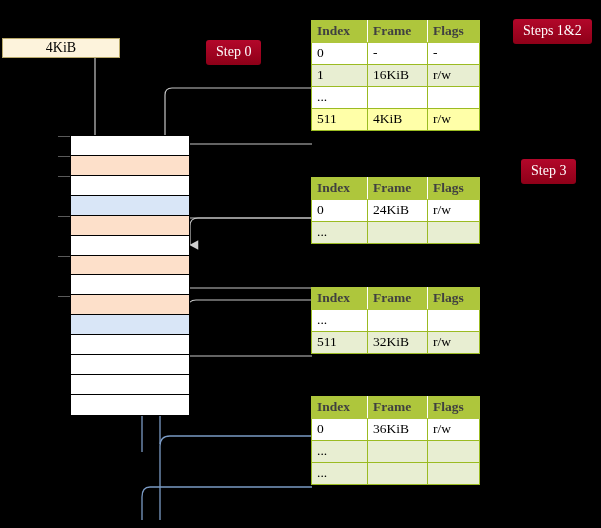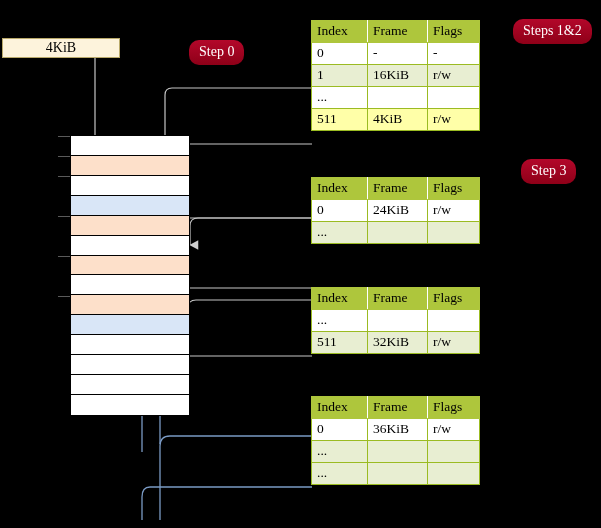--- a/index.html
+++ b/index.html
@@ -13,21 +13,21 @@
   
   .badge{
     position:absolute;
     background:#a4001e;
     background:linear-gradient(#b3072a,#8e0018);
     color:#fff;
     font-family:"Liberation Serif","DejaVu Serif",serif;
     font-size:14px;
     line-height:1;
     padding:5px 10px 6px 10px;
-    border-radius:10px;
+    border-radius:3px;
     white-space:nowrap;
     box-shadow:0 1px 0 rgba(0,0,0,.5);
     text-align:center;
   }
 
   
   .kbox{
     position:absolute;
     background:#fdf3dc;
     border:1px solid #b9a96a;
@@ -52,22 +52,22 @@
     padding:2px 5px 3px 5px;
     height:18px;
     box-sizing:border-box;
     text-align:left;
     font-weight:normal;
     vertical-align:middle;
     white-space:nowrap;
   }
   .ptable th{
     background:#aec63c;
-    color:#000000;
-    font-weight:normal;
+    color:#404040;
+    font-weight:bold;
     border:1px solid #aec63c;
     border-right-color:#ffffff;
   }
   .ptable th:last-child{border-right-color:#aec63c;}
   .ptable tr.alt td{background:#e8eed2;}
   .ptable tr.hl td{background:#ffffa8;}
   .ptable td.c-index{width:56px;}
   .ptable td.c-frame{width:60px;}
   .ptable td.c-flags{width:52px;}
   .ptable th.c-index{width:56px;}
@@ -170,21 +170,21 @@
       <div class="memrow mem-white" style="height: 19.9286px;"></div>
       <div class="memrow mem-white" style="height: 19.9286px;"></div>
       <div class="memrow mem-white" style="height: 19.9286px;"></div>
       <div class="memrow mem-white" style="height: 19.9286px;"></div>
     </div>
 
   <div class="kbox" style="left:2px;top:38px;width:118px;height:20px;">
     <span>4KiB</span>
   </div>
 
-  <div class="badge" style="left:189px;top:40px;">Step 0</div>
+  <div class="badge" style="left:206px;top:40px;">Step 0</div>
 
   <div class="badge" style="left:513px;top:19px;">Steps 1&amp;2</div>
 
   <div class="badge" style="left:521px;top:159px;">Step 3</div>
 
 
   <table class="ptable" id="t0" style="left:311px;top:20px;">
       <thead>
         <tr>
           <th class="c-index">Index</th>

